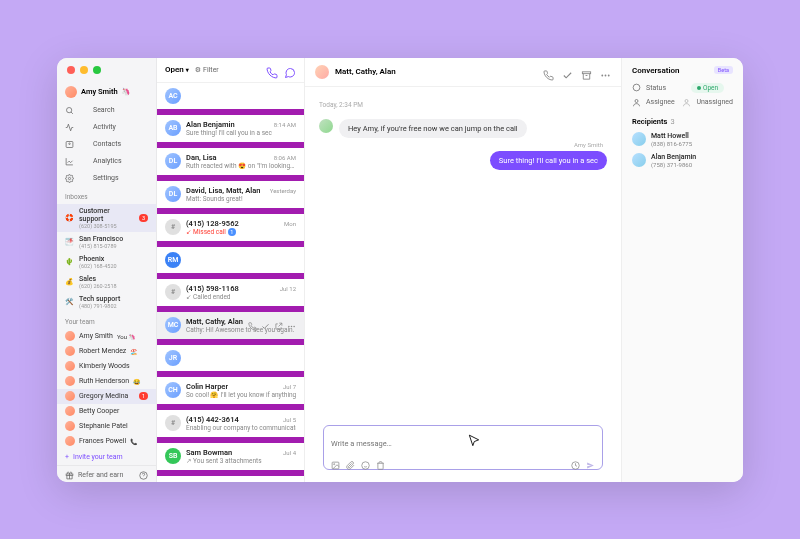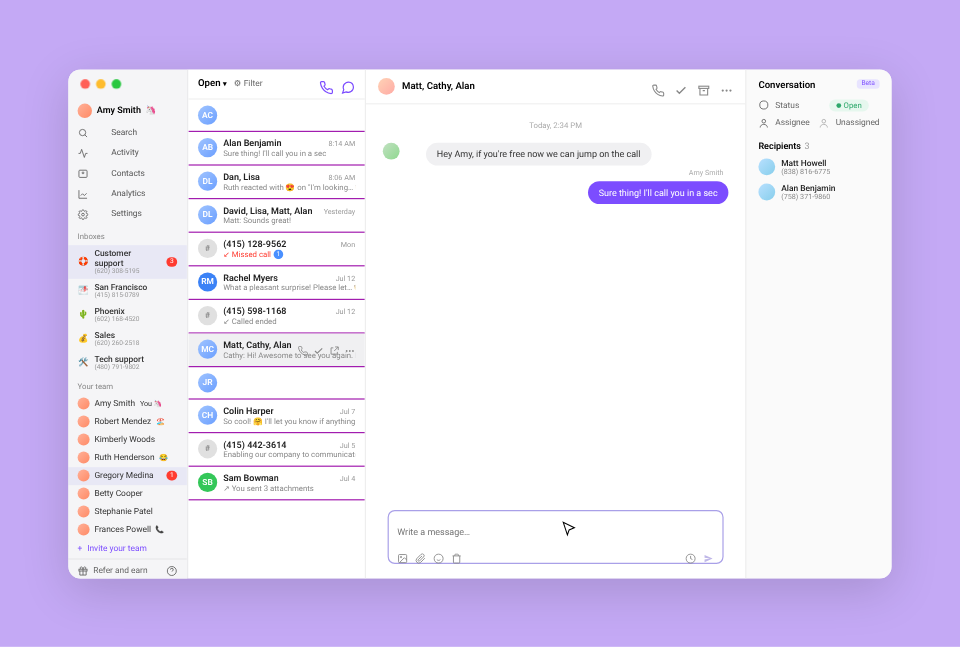--- a/index.html
+++ b/index.html
@@ -29,43 +29,43 @@
 .invite{color:#7c4dff;font-size:7px;padding:4px 8px;cursor:pointer;display:flex;align-items:center;gap:4px;}
 .sidebar-foot{margin-top:auto;border-top:1px solid #e8e8ea;padding:5px 8px;display:flex;align-items:center;justify-content:space-between;font-size:7px;color:#666;}
 .col2{width:148px;background:#fff;border-right:1px solid #eee;display:flex;flex-direction:column;}
 .col2-hdr{display:flex;align-items:center;padding:6px 8px;gap:6px;border-bottom:1px solid #f0f0f0;}
 .open-dd{font-size:8px;font-weight:600;display:flex;align-items:center;gap:2px;cursor:pointer;}
 .filter-btn{font-size:7px;color:#666;display:flex;align-items:center;gap:2px;cursor:pointer;}
 .hdr-actions{margin-left:auto;display:flex;gap:6px;}
 .hdr-ico{width:12px;height:12px;cursor:pointer;color:#7c4dff;}
 .hdr-ico svg{width:100%;height:100%;}
 .conv-list{flex:1;overflow-y:auto;}
-.conv-item{display:flex;gap:5px;padding:5px 8px;cursor:pointer;border-bottom:1px solid #a21caf;position:relative;}
+.conv-item{display:flex;gap:5px;padding:5px 8px;cursor:pointer;border-bottom:6px solid #a21caf;position:relative;}
 .conv-item.active{background:#f0f0f2;}
 .conv-av{width:16px;height:16px;border-radius:50%;flex-shrink:0;background:linear-gradient(135deg,#a0c4ff,#6b9fff);display:flex;align-items:center;justify-content:center;font-size:7px;color:#fff;font-weight:600;}
 .conv-main{flex:1;min-width:0;}
 .conv-top{display:flex;justify-content:space-between;align-items:baseline;}
 .conv-name{font-size:7.5px;font-weight:600;color:#222;white-space:nowrap;overflow:hidden;text-overflow:ellipsis;}
 .conv-time{font-size:6px;color:#999;flex-shrink:0;margin-left:3px;}
 .conv-sub{font-size:6.5px;color:#888;white-space:nowrap;overflow:hidden;text-overflow:ellipsis;display:flex;align-items:center;gap:2px;}
 .conv-sub.missed{color:#ff3b30;}
 .conv-hover-actions{position:absolute;right:6px;top:3px;display:flex;gap:4px;background:#f0f0f2;padding:1px 2px;border-radius:3px;}
 .conv-hover-actions .mini-ico{width:9px;height:9px;color:#888;}
 .badge-blue{background:#4a90ff;color:#fff;border-radius:6px;font-size:5.5px;width:8px;height:8px;display:flex;align-items:center;justify-content:center;}
 .reaction{font-size:6px;}
 .col3{flex:1;display:flex;flex-direction:column;background:#fff;}
 .chat-hdr{display:flex;align-items:center;padding:7px 10px;border-bottom:1px solid #f0f0f0;gap:6px;}
 .chat-av{width:14px;height:14px;border-radius:50%;background:linear-gradient(135deg,#ffd3b6,#ffaaa5);}
 .chat-title{font-size:8px;font-weight:600;}
 .chat-actions{margin-left:auto;display:flex;gap:8px;align-items:center;}
 .chat-ico{width:11px;height:11px;color:#888;cursor:pointer;}
 .chat-ico svg{width:100%;height:100%;}
 .chat-body{flex:1;overflow-y:auto;padding:10px 14px;}
-.date-sep{text-align:center;font-size:6.5px;color:#aaa;margin:4px 0 10px;}
-.msg-row{display:flex;gap:22px;margin-bottom:10px;align-items:flex-start;}
+.date-sep{text-align:left;font-size:6.5px;color:#aaa;margin:4px 0 10px;}
+.msg-row{display:flex;gap:6px;margin-bottom:10px;align-items:flex-start;}
 .msg-row.out{justify-content:flex-end;}
 .msg-av{width:14px;height:14px;border-radius:50%;background:linear-gradient(135deg,#c1e1c1,#8fd88f);flex-shrink:0;}
 .bubble{padding:5px 9px;border-radius:10px;font-size:7.5px;max-width:70%;}
 .bubble.in{background:#f0f0f2;color:#333;}
 .bubble.out{background:#7c4dff;color:#fff;}
 .msg-meta{font-size:6px;color:#aaa;text-align:right;margin-top:-7px;margin-bottom:3px;padding-right:4px;}
 .composer{margin:0 18px 12px;border:1px solid #a9a0e8;border-radius:6px;padding:5px 7px;background:#fff;}
 .composer input{width:100%;border:none;outline:none;font-size:7.5px;background:transparent;}
 .composer-tools{display:flex;gap:6px;margin-top:5px;align-items:center;}
 .comp-ico{width:9px;height:9px;color:#888;cursor:pointer;}
@@ -320,27 +320,20 @@
   <div class="conv-main">
     <div class="conv-top">
               <span class="conv-name">(415) 128-9562</span>
     <span class="conv-time">Mon</span>
             </div>
     <div class="conv-sub missed">↙ Missed call <span class="badge-blue">1</span></div>
   </div>
   </div>
         <div class="conv-item">
           <div class="conv-av" style="background:#3b82f6">RM</div>
-  <div class="conv-main">
-    <div class="conv-top">
-              <span class="conv-name">Rachel Myers</span>
-    <span class="conv-time">Jul 12</span>
-            </div>
-    <div class="conv-sub ">What a pleasant surprise! Please let… <span class="reaction">🤓 🔵</span></div>
-  </div>
   </div>
         <div class="conv-item">
           <div class="conv-av" style="background:#e0e0e0;color:#888">#</div>
   <div class="conv-main">
     <div class="conv-top">
               <span class="conv-name">(415) 598-1168</span>
     <span class="conv-time">Jul 12</span>
             </div>
     <div class="conv-sub ">↙ Called ended</div>
   </div>

